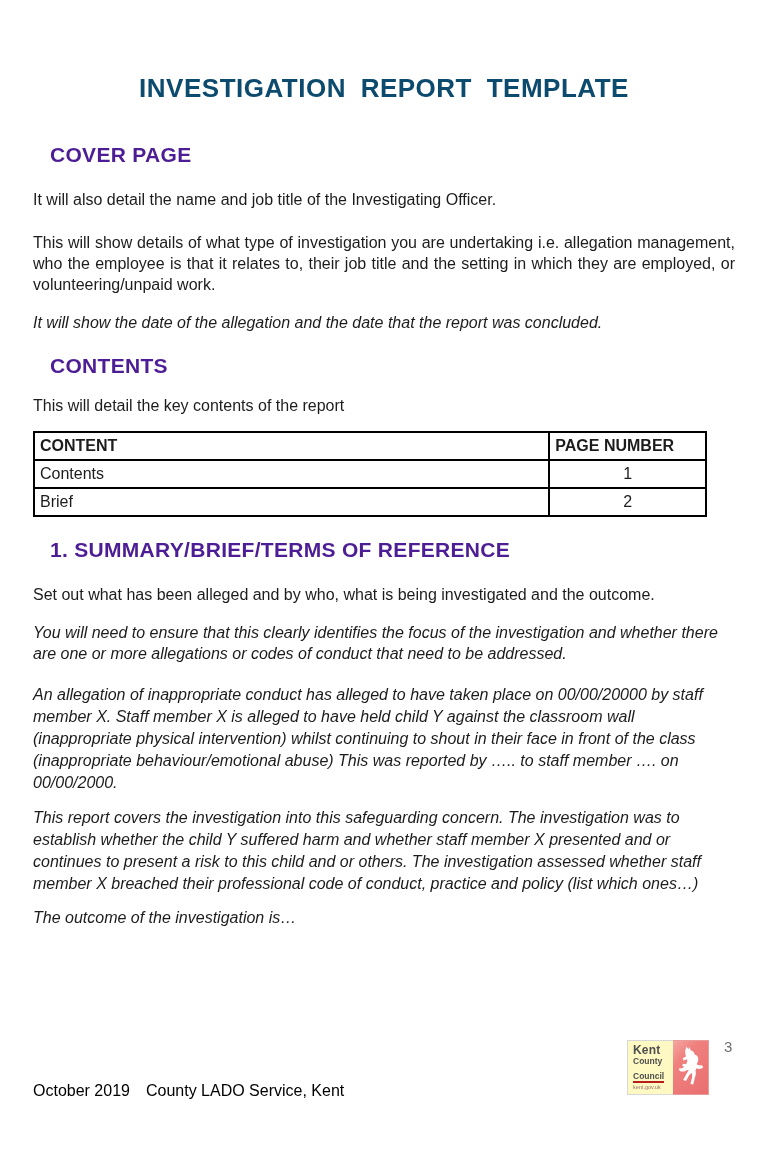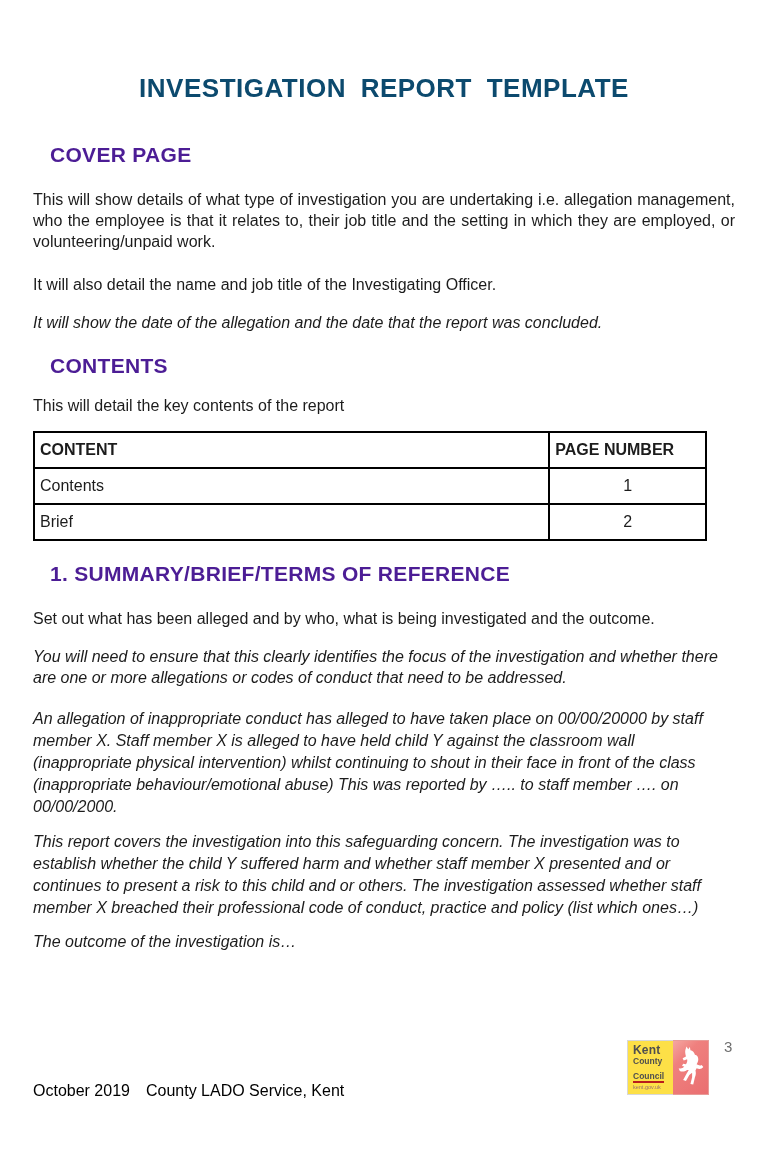--- a/index.html
+++ b/index.html
@@ -54,21 +54,21 @@
 
   table.contents-table {
     border-collapse: collapse;
     width: 674px;
     margin-top: 15px;
     font-size: 16px;
   }
   table.contents-table th, table.contents-table td {
     border: 2px solid #000;
     padding: 0 5px;
-    height: 36px;
+    height: 28px;
     line-height: 18px;
     text-align: left;
     font-weight: normal;
     vertical-align: middle;
   }
   table.contents-table th { font-weight: bold; }
   table.contents-table .col-content { width: 517px; }
   table.contents-table .col-page    { width: 157px; }
   table.contents-table td.page-cell { text-align: center; }
 
@@ -85,21 +85,21 @@
   .kcc-logo {
     position: absolute;
     left: 627px;
     top: 1040px;
     width: 82px;
     height: 55px;
     display: flex;
   }
   .kcc-left {
     width: 46px;
-    background: #fde047;
+    background: #fef9c3;
     border: 1px solid #d8d8d8;
     border-right: none;
     padding: 3px 0 0 5px;
     line-height: 1;
     color: #4f4f4f;
   }
   .kcc-name1 { font-size: 12px; font-weight: bold; letter-spacing: 0.2px; }
   .kcc-name2, .kcc-name3 { font-size: 8.5px; font-weight: bold; margin-top: 1px; }
   .kcc-name3 {
     display: inline-block;
@@ -126,22 +126,22 @@
 </style>
 </head>
 <body>
 
 <div id="doc">
   <div class="content">
 
     <h1 class="doc-title">INVESTIGATION  REPORT  TEMPLATE</h1>
 
     <h2 class="h2 cover">COVER PAGE</h2>
+    <p class="para">It will also detail the name and job title of the Investigating Officer.</p>
     <p class="para justify">This will show details of what type of investigation you are undertaking i.e. allegation management, who the employee is that it relates to, their job title and the setting in which they are employed, or volunteering/unpaid work.</p>
-    <p class="para">It will also detail the name and job title of the Investigating Officer.</p>
     <p class="para tight">It will show the date of the allegation and the date that the report was concluded.</p>
 
     <h2 class="h2 contents">CONTENTS</h2>
     <p class="para intro">This will detail the key contents of the report</p>
 
     <table class="contents-table">
       <colgroup>
         <col class="col-content">
         <col class="col-page">
       </colgroup>

